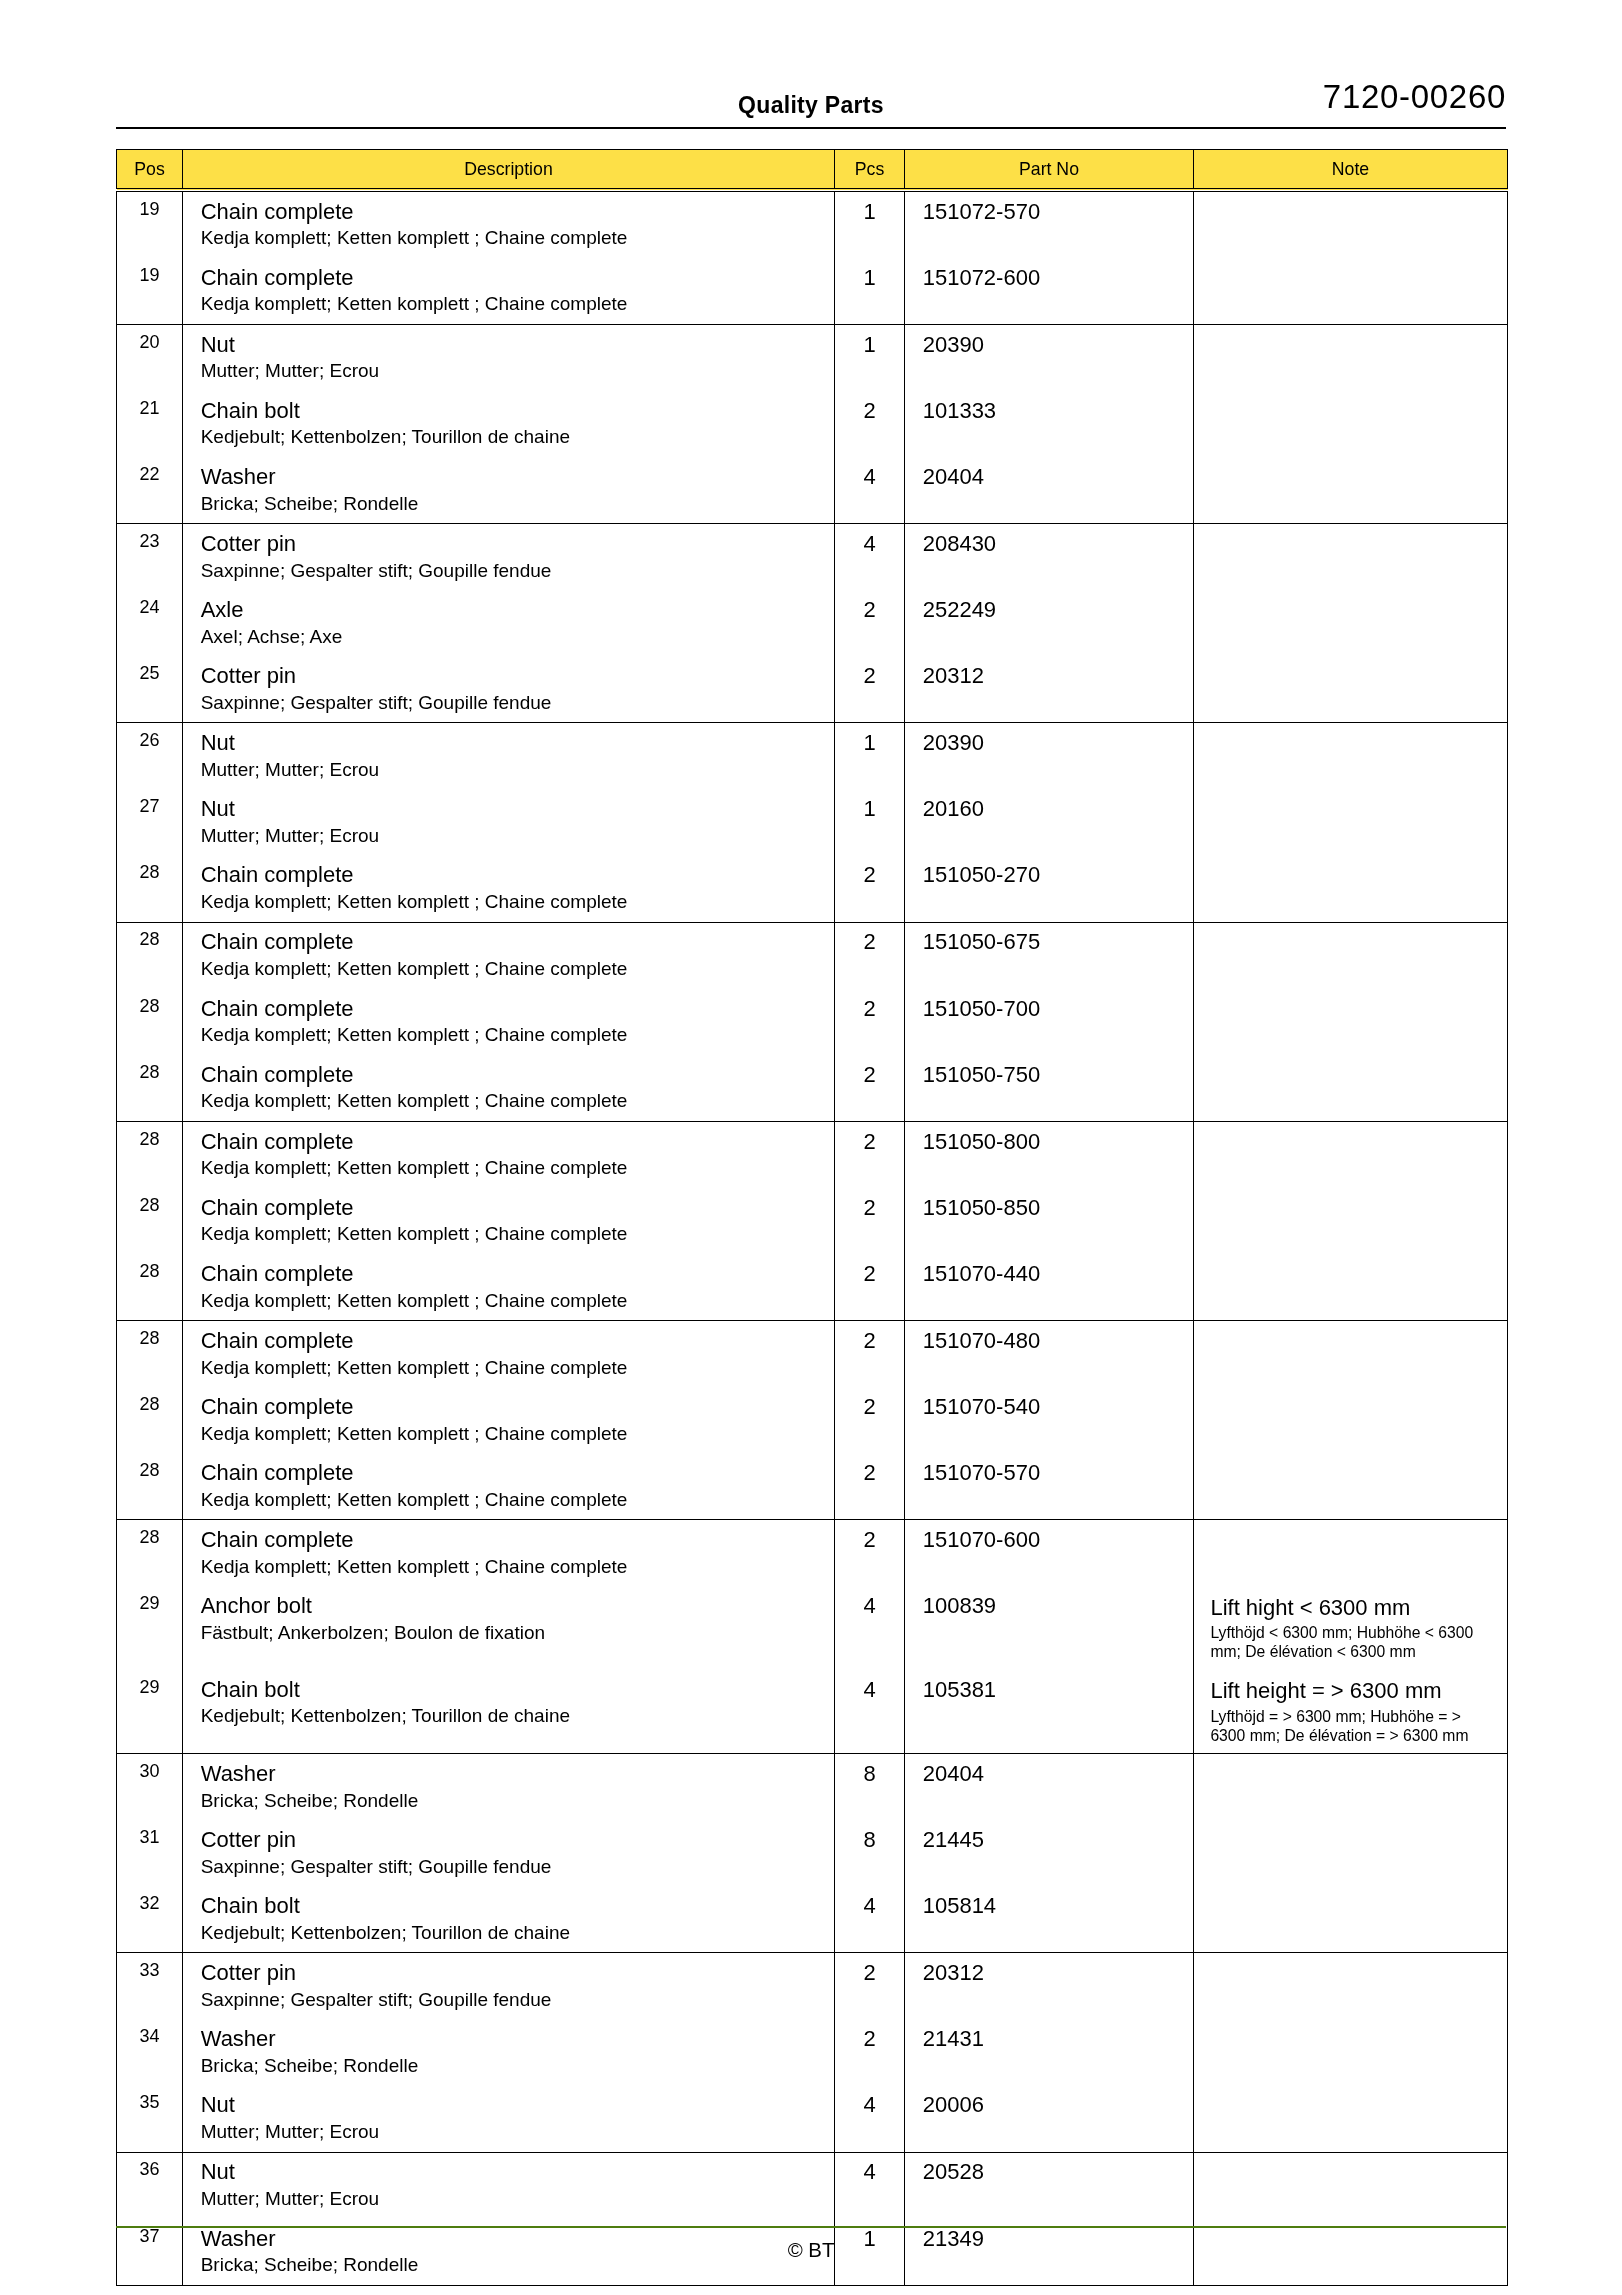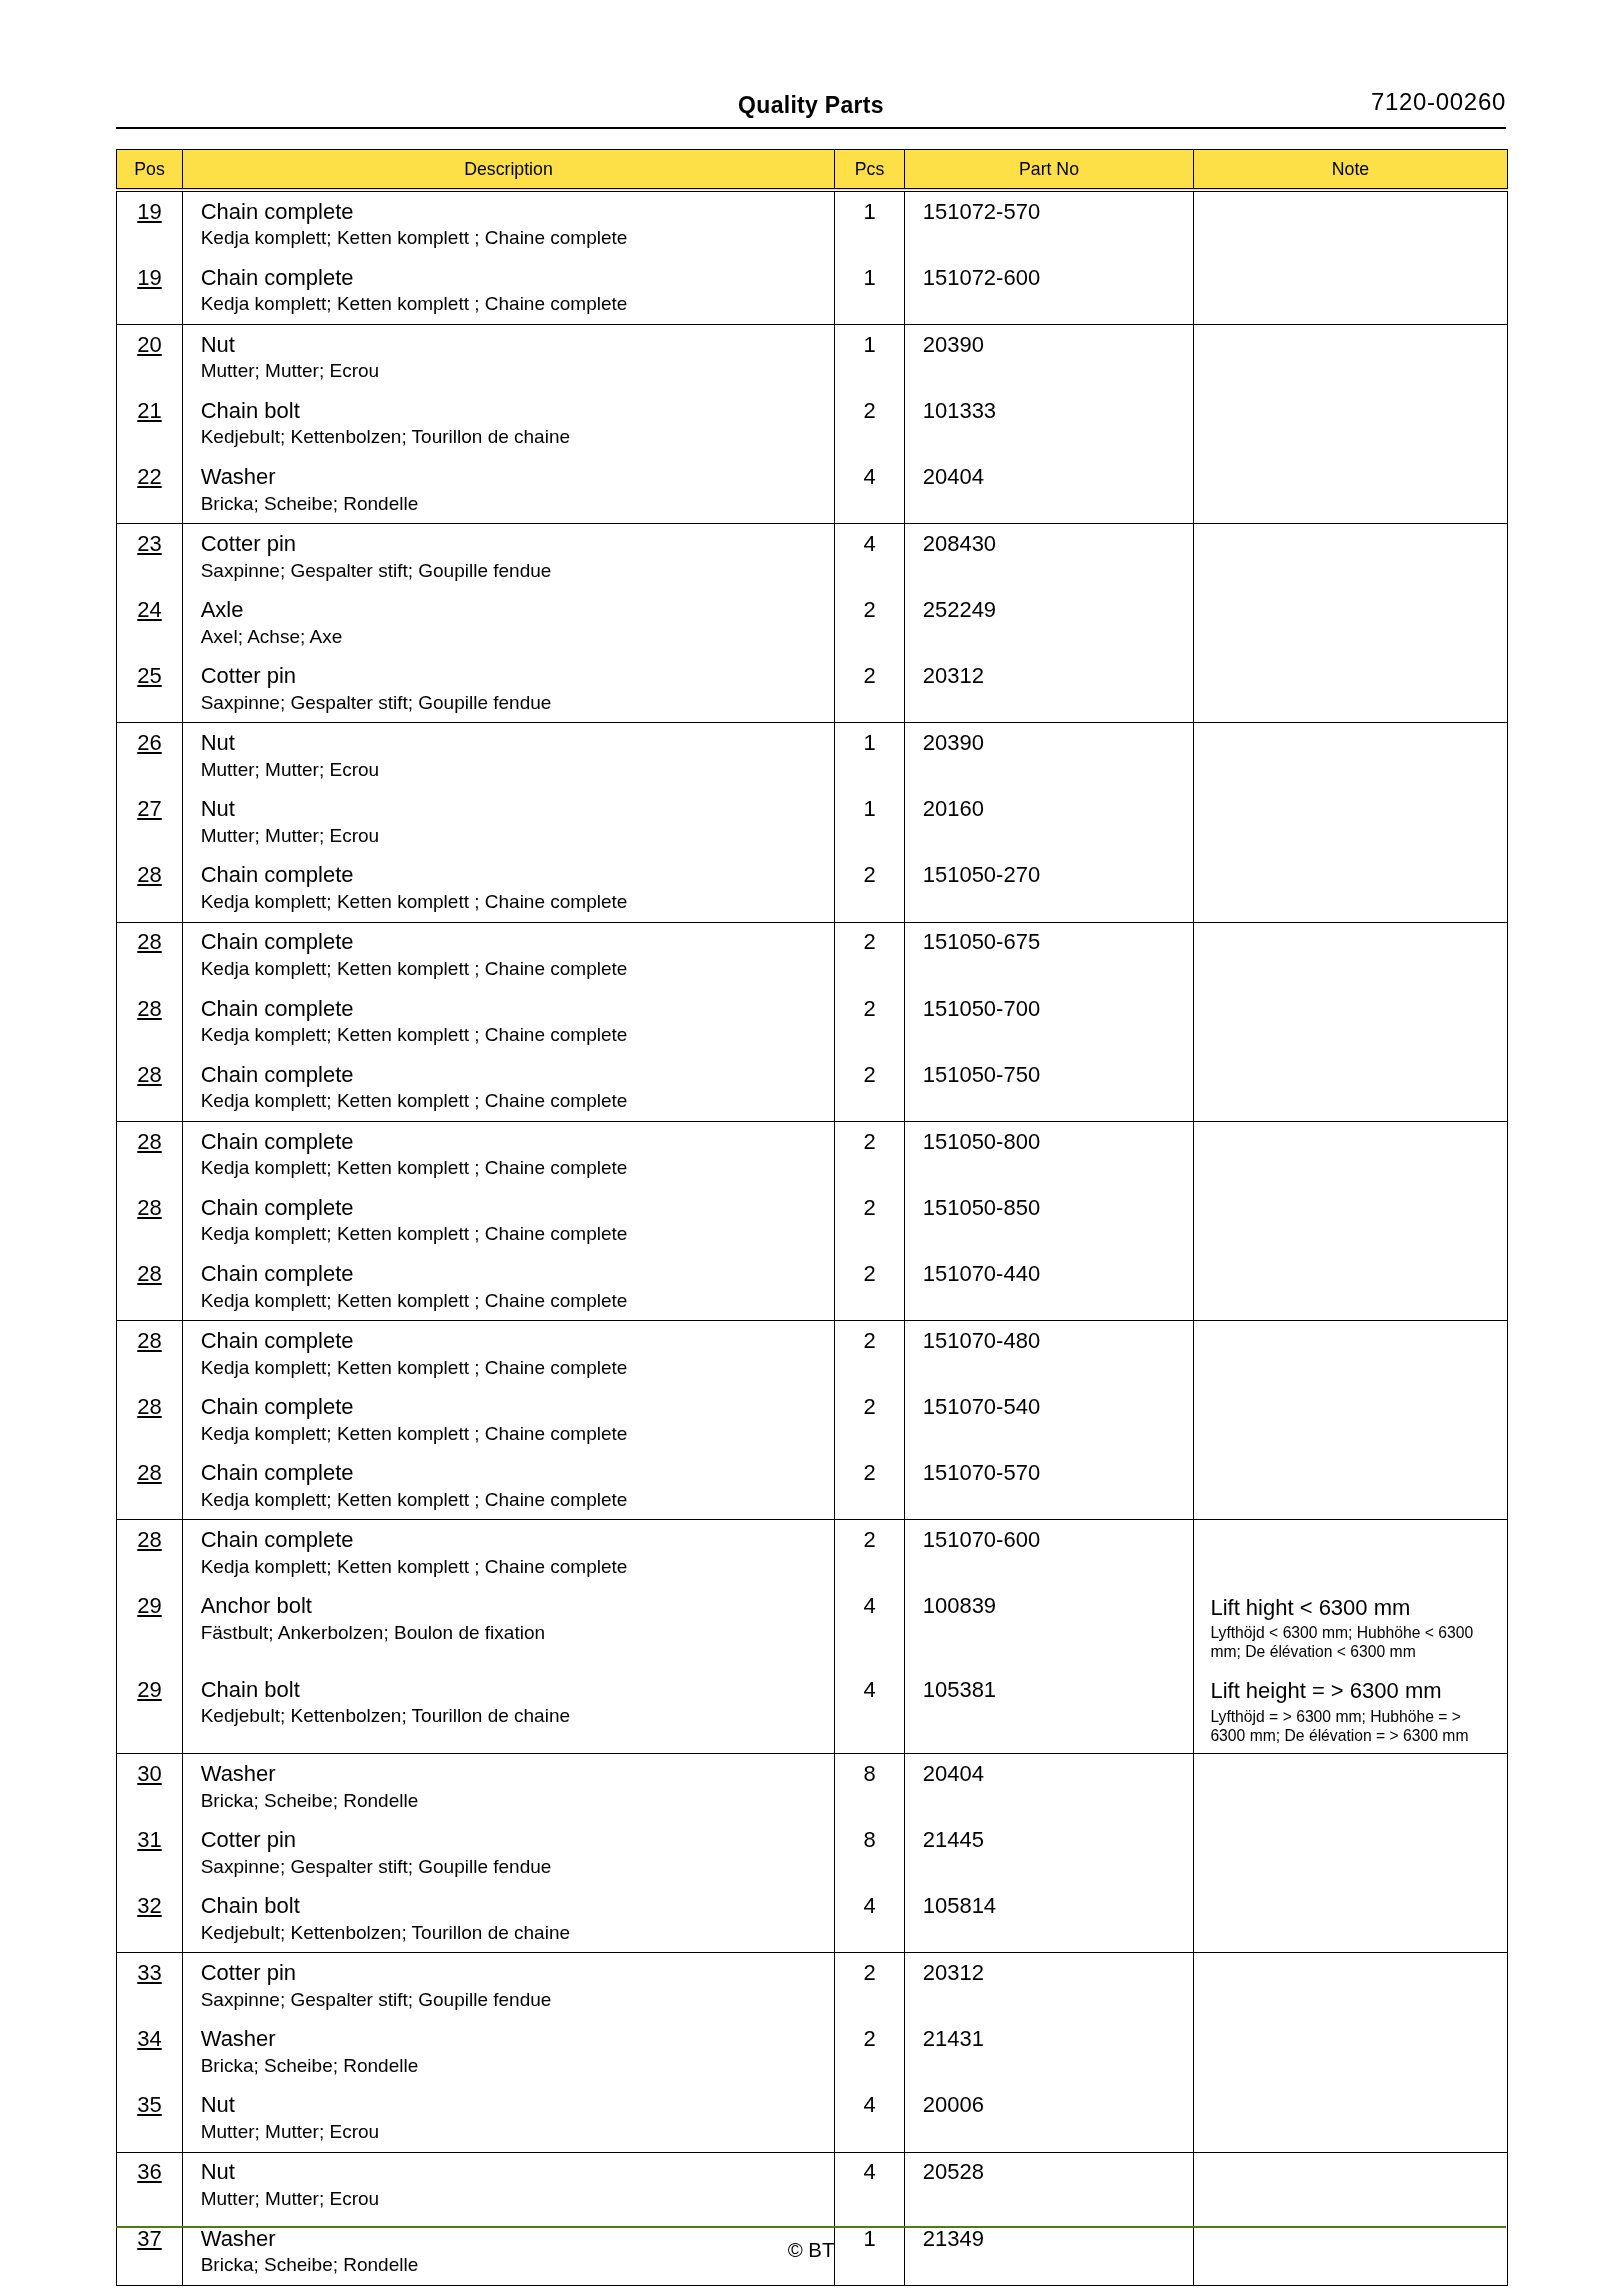--- a/index.html
+++ b/index.html
@@ -29,21 +29,21 @@
     bottom: 8.2px;
     text-align: center;
     font-size: 23px;
     font-weight: bold;
     letter-spacing: 0.3px;
   }
   .header .doc {
     position: absolute;
     right: 0;
     bottom: 11px;
-    font-size: 24px;
+    font-size: 33px;
     font-weight: 500;
     letter-spacing: 0.7px;
   }
   
   table.parts {
     width: 100%;
     border-collapse: collapse;
     margin-top: 20.4px;
     table-layout: fixed;
   }
@@ -65,23 +65,22 @@
     border-left: 1.4px solid #000;
     border-right: 1.4px solid #000;
     vertical-align: top;
     padding-top: 6.8px;
     padding-bottom: 8.2px;
   }
   table.parts tr.group-end td { border-bottom: 1.4px solid #000; }
   table.parts { border: 1.4px solid #000; }
   td.col-pos {
     text-align: center;
-    font-size: 22px;
+    font-size: 18px;
     padding-top: 8.2px;
-    text-decoration: underline;
   }
   td.col-desc { padding-left: 17.7px; padding-right: 9.5px; }
   td.col-desc .main { font-size: 22px; line-height: 1.15; }
   td.col-desc .sub  { font-size: 19px; line-height: 1.18; margin-top: 3.4px; }
   td.col-pcs {
     text-align: center;
     font-size: 22px;
     padding-top: 8.2px;
   }
   td.col-part {

